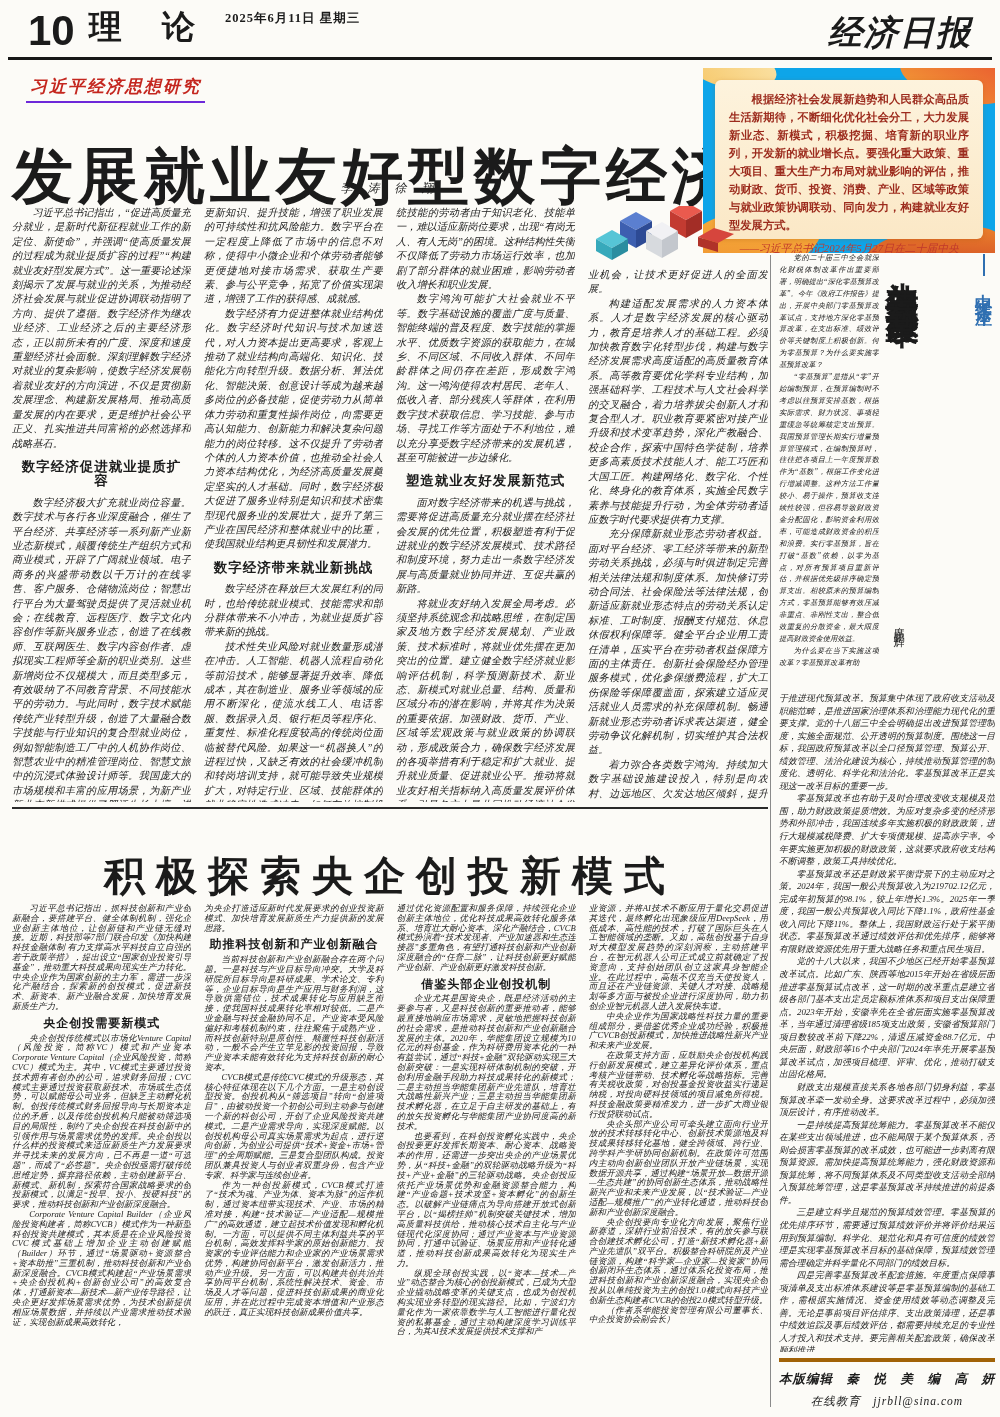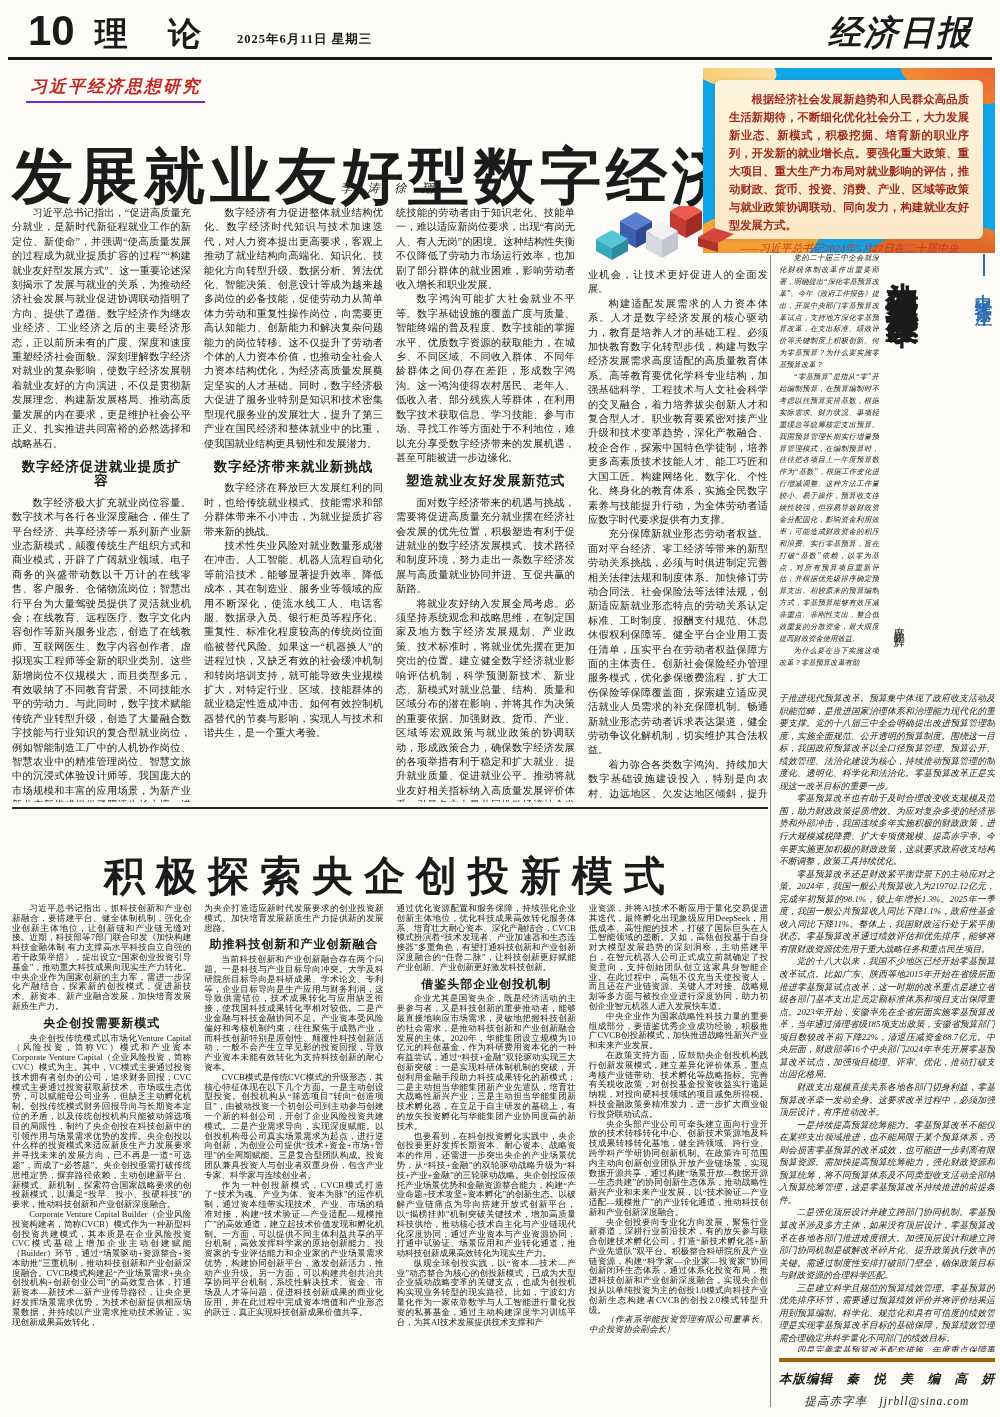--- a/index.html
+++ b/index.html
@@ -1,36 +1,36 @@
 <!DOCTYPE html>
 <html><head>
 <meta charset="utf-8">
 <style>
   html,body{margin:0;padding:0;background:#e8e6e0;}
   .page{position:relative;width:1000px;height:1417px;margin:0 auto;background:#fcfbf7;overflow:hidden;
         font-family:"Liberation Serif","DejaVu Serif",serif;color:#1b1b1b;}
   
   .header{position:absolute;top:10px;left:28px;right:28px;height:46px;}
-  .header-left{display:flex;align-items:flex-end;gap:20px;}
+  .header-left{display:flex;align-items:flex-start;gap:14px;}
   .pagenum{font-family:"Liberation Sans","DejaVu Sans",sans-serif;font-weight:900;font-size:42px;line-height:1;}
   .section-title{font-weight:900;font-size:33px;line-height:1.05;letter-spacing:16px;}
   .date{font-size:12.5px;padding-bottom:4px;letter-spacing:1px;font-weight:700;}
   .masthead{position:absolute;right:0;top:0;font-size:34px;font-weight:800;font-style:italic;letter-spacing:2px;}
   .header-rule{position:absolute;top:57px;left:8px;right:8px;border-top:3px solid #171717;}
   
   .label{position:absolute;left:26px;top:74px;font-size:17px;font-weight:800;color:#c4271f;
          border-bottom:2px solid #6d28d9;padding:1px 4px 3px;letter-spacing:2px;font-style:italic;}
   .main-title{position:absolute;left:12px;top:102px;width:756px;text-align:left;
               font-family:Liberation Serif, serif;font-weight:900;font-size:61px;
               letter-spacing:5px;line-height:1.1;}
   .main-byline{position:absolute;left:12px;top:180px;width:756px;text-align:center;font-size:12px;
                letter-spacing:6px;font-style:italic;}
   .main-cols{position:absolute;left:12px;top:206px;width:756px;height:596px;display:flex;gap:13px;}
   .col{flex:1;overflow:hidden;font-size:10.2px;line-height:14.4px;text-align:justify;}
-  .col p{margin:0;text-indent:2em;}
+  .col p{margin:0;text-indent:2em;font-style:italic;}
   .col p.cont{text-indent:0;}
   .col p.bio{font-style:italic;}
   .col h3{font-family:"Liberation Sans","DejaVu Sans",sans-serif;font-size:13.5px;font-weight:900;
           text-align:center;margin:9px 8px 7px;letter-spacing:1px;}
   .col4{position:relative;padding-top:62px;flex:none;width:180px;}
   .cubes{position:absolute;top:-8px;left:2px;}
   
   .quote-wrap{position:absolute;left:703px;top:68px;width:292px;height:185px;background:#0ea5e9;overflow:hidden;}
   .qdec{position:absolute;border-radius:50%;}
   .qdec1{left:-30px;bottom:-26px;width:150px;height:70px;background:linear-gradient(20deg,#ef8b2d,#f6b53f);transform:rotate(-14deg);}
@@ -105,20 +105,21 @@
     </div>
   </div>
 
   <div class="main-cols">
     <div class="col">
         <p>习近平总书记指出，“促进高质量充分就业，是新时代新征程就业工作的新定位、新使命”，并强调“使高质量发展的过程成为就业提质扩容的过程”“构建就业友好型发展方式”。这一重要论述深刻揭示了发展与就业的关系，为推动经济社会发展与就业促进协调联动指明了方向、提供了遵循。数字经济作为继农业经济、工业经济之后的主要经济形态，正以前所未有的广度、深度和速度重塑经济社会面貌。深刻理解数字经济对就业的复杂影响，使数字经济发展朝着就业友好的方向演进，不仅是贯彻新发展理念、构建新发展格局、推动高质量发展的内在要求，更是维护社会公平正义、扎实推进共同富裕的必然选择和战略基石。</p>
         <h3>数字经济促进就业提质扩容</h3>
         <p>数字经济极大扩充就业岗位容量。数字技术与各行各业深度融合，催生了平台经济、共享经济等一系列新产业新业态新模式，颠覆传统生产组织方式和商业模式，开辟了广阔就业领域。电子商务的兴盛带动数以千万计的在线零售、客户服务、仓储物流岗位；智慧出行平台为大量驾驶员提供了灵活就业机会；在线教育、远程医疗、数字文化内容创作等新兴服务业态，创造了在线教师、互联网医生、数字内容创作者、虚拟现实工程师等全新的职业类别。这些新增岗位不仅规模大，而且类型多元，有效吸纳了不同教育背景、不同技能水平的劳动力。与此同时，数字技术赋能传统产业转型升级，创造了大量融合数字技能与行业知识的复合型就业岗位，例如智能制造工厂中的人机协作岗位、智慧农业中的精准管理岗位、智慧文旅中的沉浸式体验设计师等。我国庞大的市场规模和丰富的应用场景，为新产业新业态新模式提供了肥沃生长土壤，进一步加速了就业岗位的衍生和扩张，发挥了就业“蓄水池”作用。</p>
       </div>
     <div class="col">
+        <p class="cont">更新知识、提升技能，增强了职业发展的可持续性和抗风险能力。数字平台在一定程度上降低了市场中的信息不对称，使得中小微企业和个体劳动者能够更便捷地对接市场需求、获取生产要素、参与公平竞争，拓宽了价值实现渠道，增强了工作的获得感、成就感。</p>
         <p>数字经济有力促进整体就业结构优化。数字经济时代知识与技术加速迭代，对人力资本提出更高要求，客观上推动了就业结构向高端化、知识化、技能化方向转型升级。数据分析、算法优化、智能决策、创意设计等成为越来越多岗位的必备技能，促使劳动力从简单体力劳动和重复性操作岗位，向需要更高认知能力、创新能力和解决复杂问题能力的岗位转移。这不仅提升了劳动者个体的人力资本价值，也推动全社会人力资本结构优化，为经济高质量发展奠定坚实的人才基础。同时，数字经济极大促进了服务业特别是知识和技术密集型现代服务业的发展壮大，提升了第三产业在国民经济和整体就业中的比重，使我国就业结构更具韧性和发展潜力。</p>
         <h3>数字经济带来就业新挑战</h3>
         <p>数字经济在释放巨大发展红利的同时，也给传统就业模式、技能需求和部分群体带来不小冲击，为就业提质扩容带来新的挑战。</p>
         <p>技术性失业风险对就业数量形成潜在冲击。人工智能、机器人流程自动化等前沿技术，能够显著提升效率、降低成本，其在制造业、服务业等领域的应用不断深化，使流水线工人、电话客服、数据录入员、银行柜员等程序化、重复性、标准化程度较高的传统岗位面临被替代风险。如果这一“机器换人”的进程过快，又缺乏有效的社会缓冲机制和转岗培训支持，就可能导致失业规模扩大，对特定行业、区域、技能群体的就业稳定性造成冲击。如何有效控制机器替代的节奏与影响，实现人与技术和谐共生，是一个重大考验。</p>
       </div>
     <div class="col">
         <p class="cont">统技能的劳动者由于知识老化、技能单一，难以适应新岗位要求，出现“有岗无人、有人无岗”的困境。这种结构性失衡不仅降低了劳动力市场运行效率，也加剧了部分群体的就业困难，影响劳动者收入增长和职业发展。</p>
         <p>数字鸿沟可能扩大社会就业不平等。数字基础设施的覆盖广度与质量、智能终端的普及程度、数字技能的掌握水平、优质数字资源的获取能力，在城乡、不同区域、不同收入群体、不同年龄群体之间仍存在差距，形成数字鸿沟。这一鸿沟使得农村居民、老年人、低收入者、部分残疾人等群体，在利用数字技术获取信息、学习技能、参与市场、寻找工作等方面处于不利地位，难以充分享受数字经济带来的发展机遇，甚至可能被进一步边缘化。</p>
         <h3>塑造就业友好发展新范式</h3>
         <p>面对数字经济带来的机遇与挑战，需要将促进高质量充分就业摆在经济社会发展的优先位置，积极塑造有利于促进就业的数字经济发展模式、技术路径和制度环境，努力走出一条数字经济发展与高质量就业协同并进、互促共赢的新路。</p>
@@ -214,24 +215,23 @@
       </div>
       <div class="sb-author">席鹏辉</div>
     </div>
     <div class="sb-wide">
         <p class="cont">于推进现代预算改革。预算集中体现了政府收支活动及职能范畴，是推进国家治理体系和治理能力现代化的重要支撑。党的十八届三中全会明确提出改进预算管理制度，实施全面规范、公开透明的预算制度。围绕这一目标，我国政府预算改革以全口径预算管理、预算公开、绩效管理、法治化建设为核心，持续推动预算管理的制度化、透明化、科学化和法治化。零基预算改革正是实现这一改革目标的重要一步。</p>
         <p>零基预算改革也有助于及时合理改变收支规模及范围，助力财政政策提质增效。为应对复杂多变的经济形势和外部冲击，我国连续多年实施积极的财政政策，进行大规模减税降费、扩大专项债规模、提高赤字率。今年要实施更加积极的财政政策，这就要求政府收支结构不断调整，政策工具持续优化。</p>
         <p>零基预算改革还是财政紧平衡背景下的主动应对之策。2024年，我国一般公共预算收入为219702.12亿元，完成年初预算的98.1%，较上年增长1.3%。2025年一季度，我国一般公共预算收入同比下降1.1%，政府性基金收入同比下降11%。整体上，我国财政运行处于紧平衡状态。零基预算改革通过绩效评估和优先排序，能够将有限财政资源优先用于重大战略任务和重点民生项目。</p>
         <p>党的十八大以来，我国不少地区已经开始零基预算改革试点。比如广东、陕西等地2015年开始在省级层面推进零基预算试点改革，这一时期的改革重点是建立省级各部门基本支出定员定额标准体系和项目支出保障重点。2023年开始，安徽率先在全省层面实施零基预算改革，当年通过清理省级185项支出政策，安徽省预算部门项目数较改革前下降22%，清退压减资金88.7亿元。中央层面，财政部等16个中央部门2024年率先开展零基预算改革试点，加强项目梳理、评审、优化，推动打破支出固化格局。</p>
         <p>财政支出规模直接关系各地各部门切身利益，零基预算改革牵一发动全身。这要求改革过程中，必须加强顶层设计，有序推动改革。</p>
         <p>一是持续提高预算统筹能力。零基预算改革不能仅在某些支出领域推进，也不能局限于某个预算体系，否则会损害零基预算的改革成效，也可能进一步剥离有限预算资源。需加快提高预算统筹能力，强化财政资源和预算统筹，将不同预算体系及不同类型收支活动全部纳入预算统筹管理，这是零基预算改革持续推进的前提条件。</p>
-        <p>二是强化顶层设计并建立跨部门协同机制。零基预算改革涉及多方主体，如果没有顶层设计，零基预算改革在各地各部门推进难度很大。加强顶层设计和建立跨部门协同机制是破解改革碎片化、提升政策执行效率的关键。需通过制度性安排打破部门壁垒，确保政策目标与财政资源的合理科学匹配。</p>
         <p>三是建立科学且规范的预算绩效管理。零基预算的优先排序环节，需要通过预算绩效评价并将评价结果运用到预算编制。科学化、规范化和具有可信度的绩效管理是实现零基预算改革目标的基础保障，预算绩效管理需合理确定并科学量化不同部门的绩效目标。</p>
         <p>四是完善零基预算改革配套措施。年度重点保障事项清单及支出标准体系建设等是零基预算编制的基础工作，需根据实施情况、资金使用绩效等动态调整及完善。无论是事前项目评估排序、支出政策清理，还是事中绩效追踪及事后绩效评估，都需要持续充足的专业性人才投入和技术支持。要完善相关配套政策，确保改革顺利推进。</p>
       </div>
   </div>
 
   <div class="sb-footer">
     <div class="editors">本版编辑　秦　悦　美　编　高　妍</div>
-    <div class="email-row">提高赤字率　jjrbll@sina.com</div>
+    <div class="email-row">在线教育　jjrbll@sina.com</div>
   </div>
 
 </div>
 
 </body></html>

